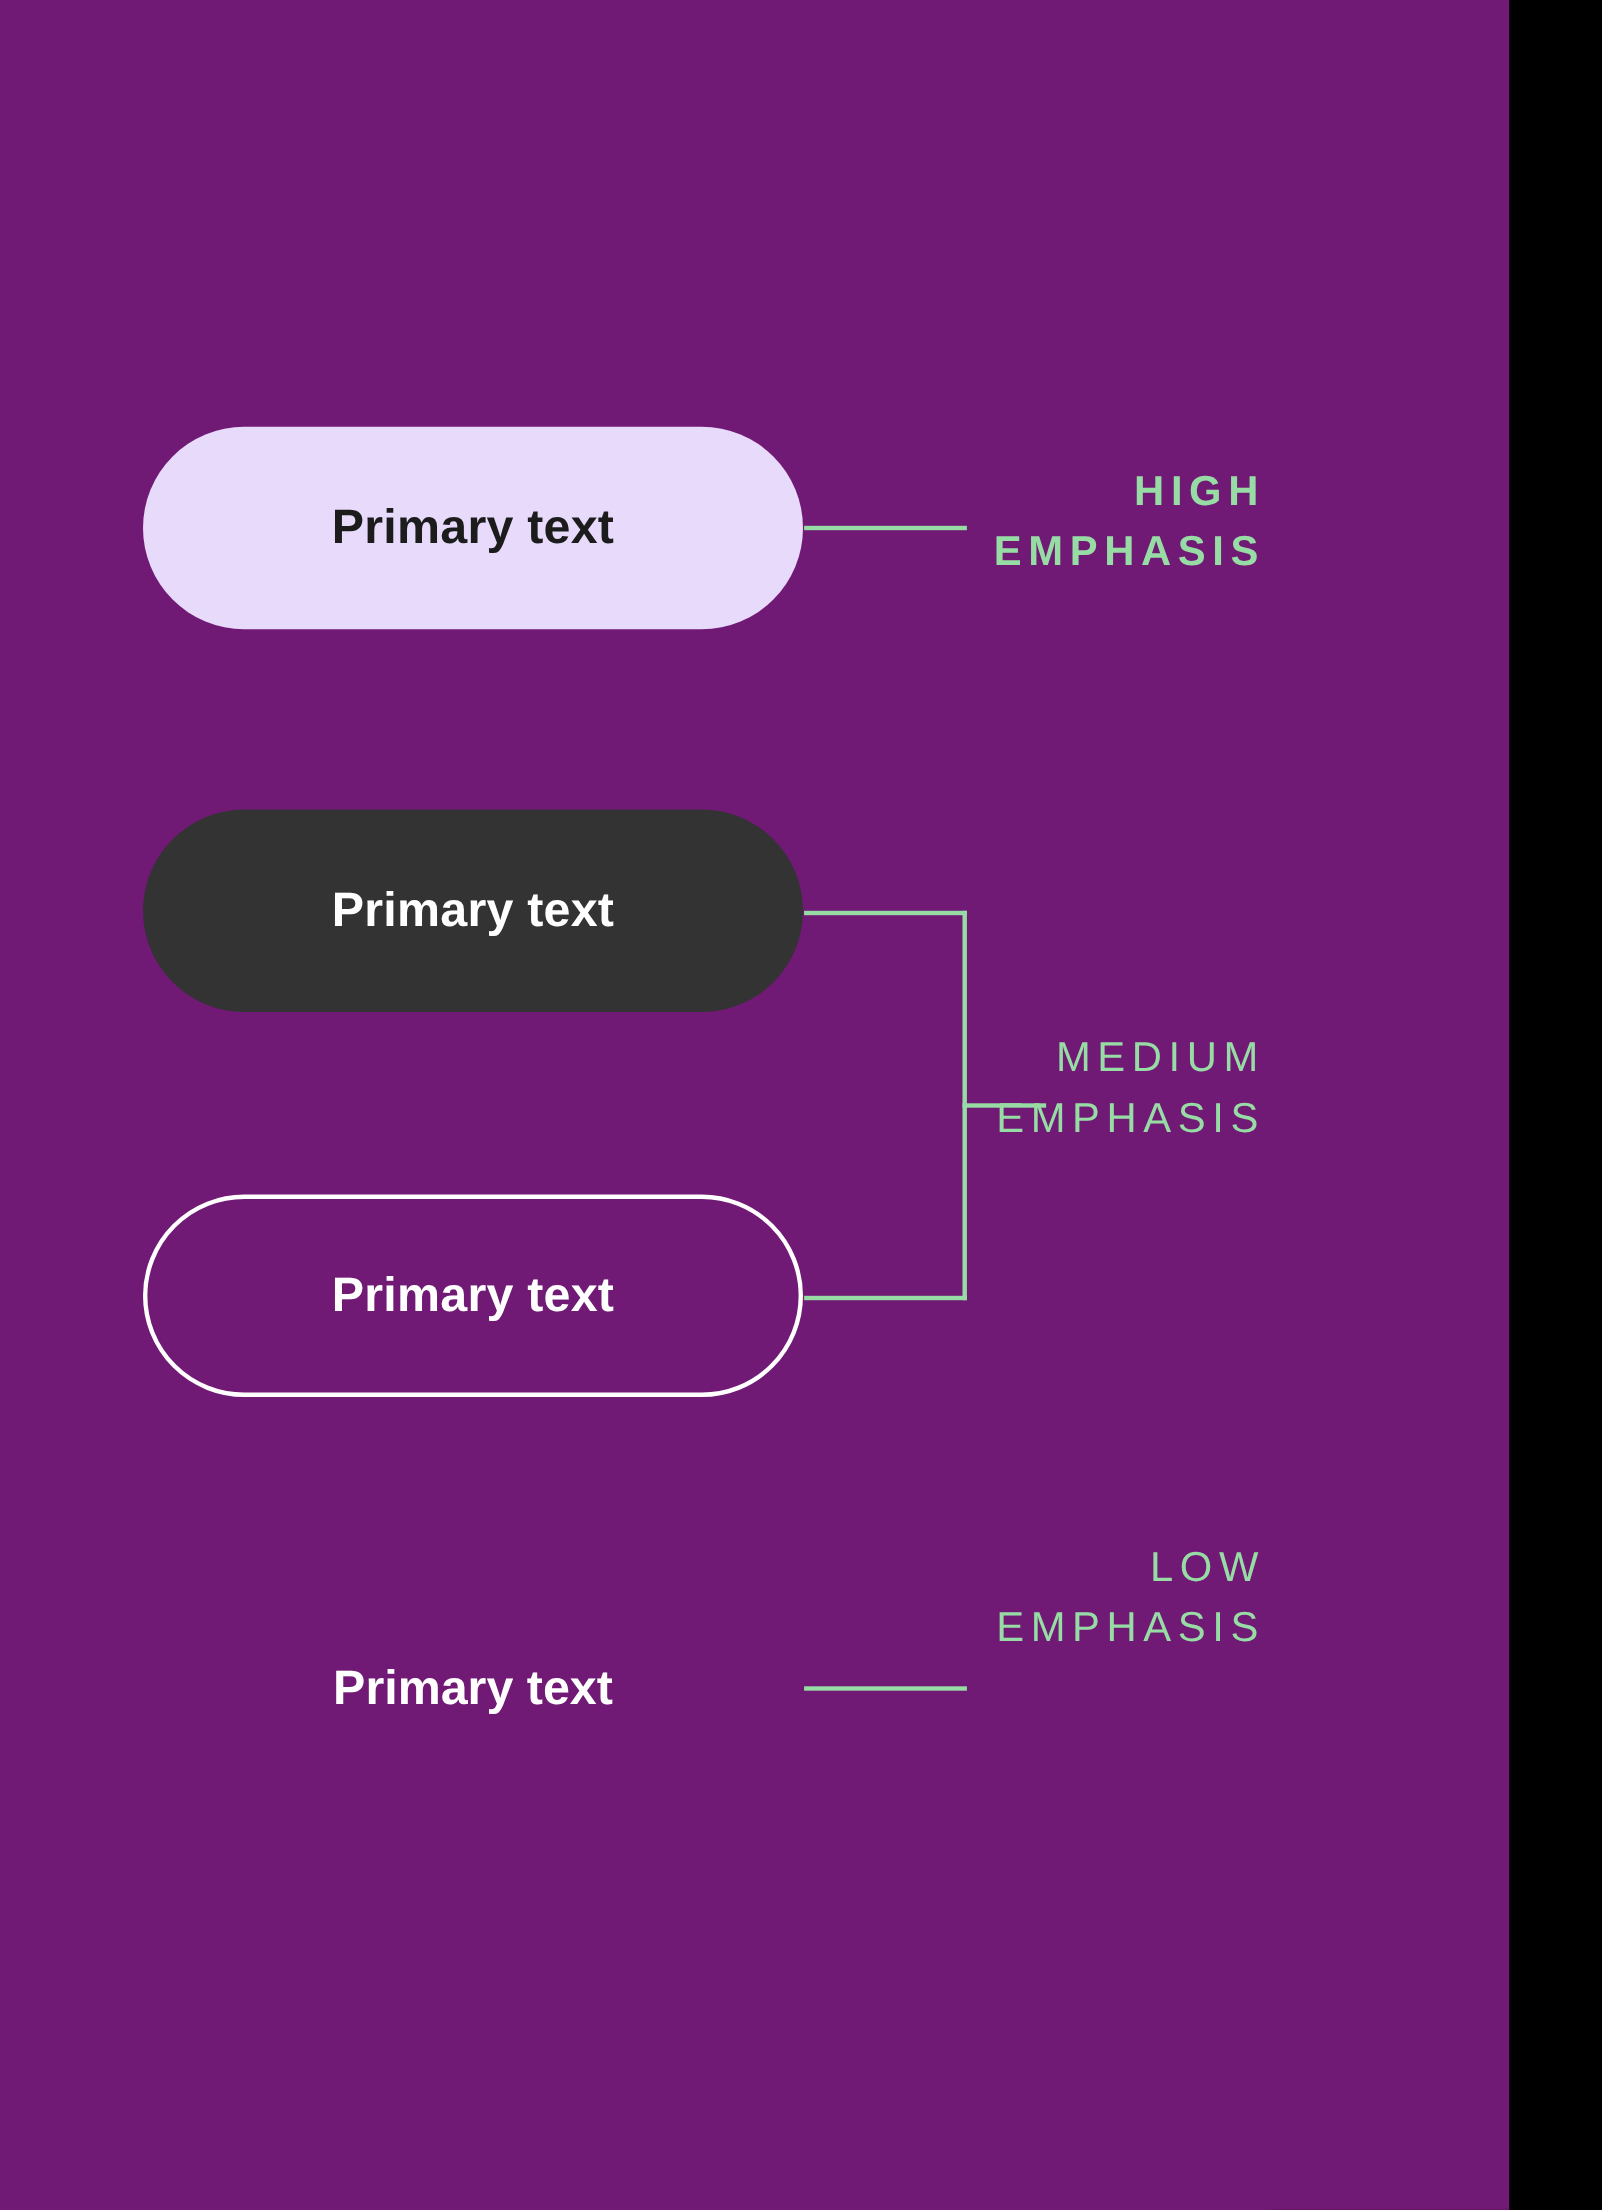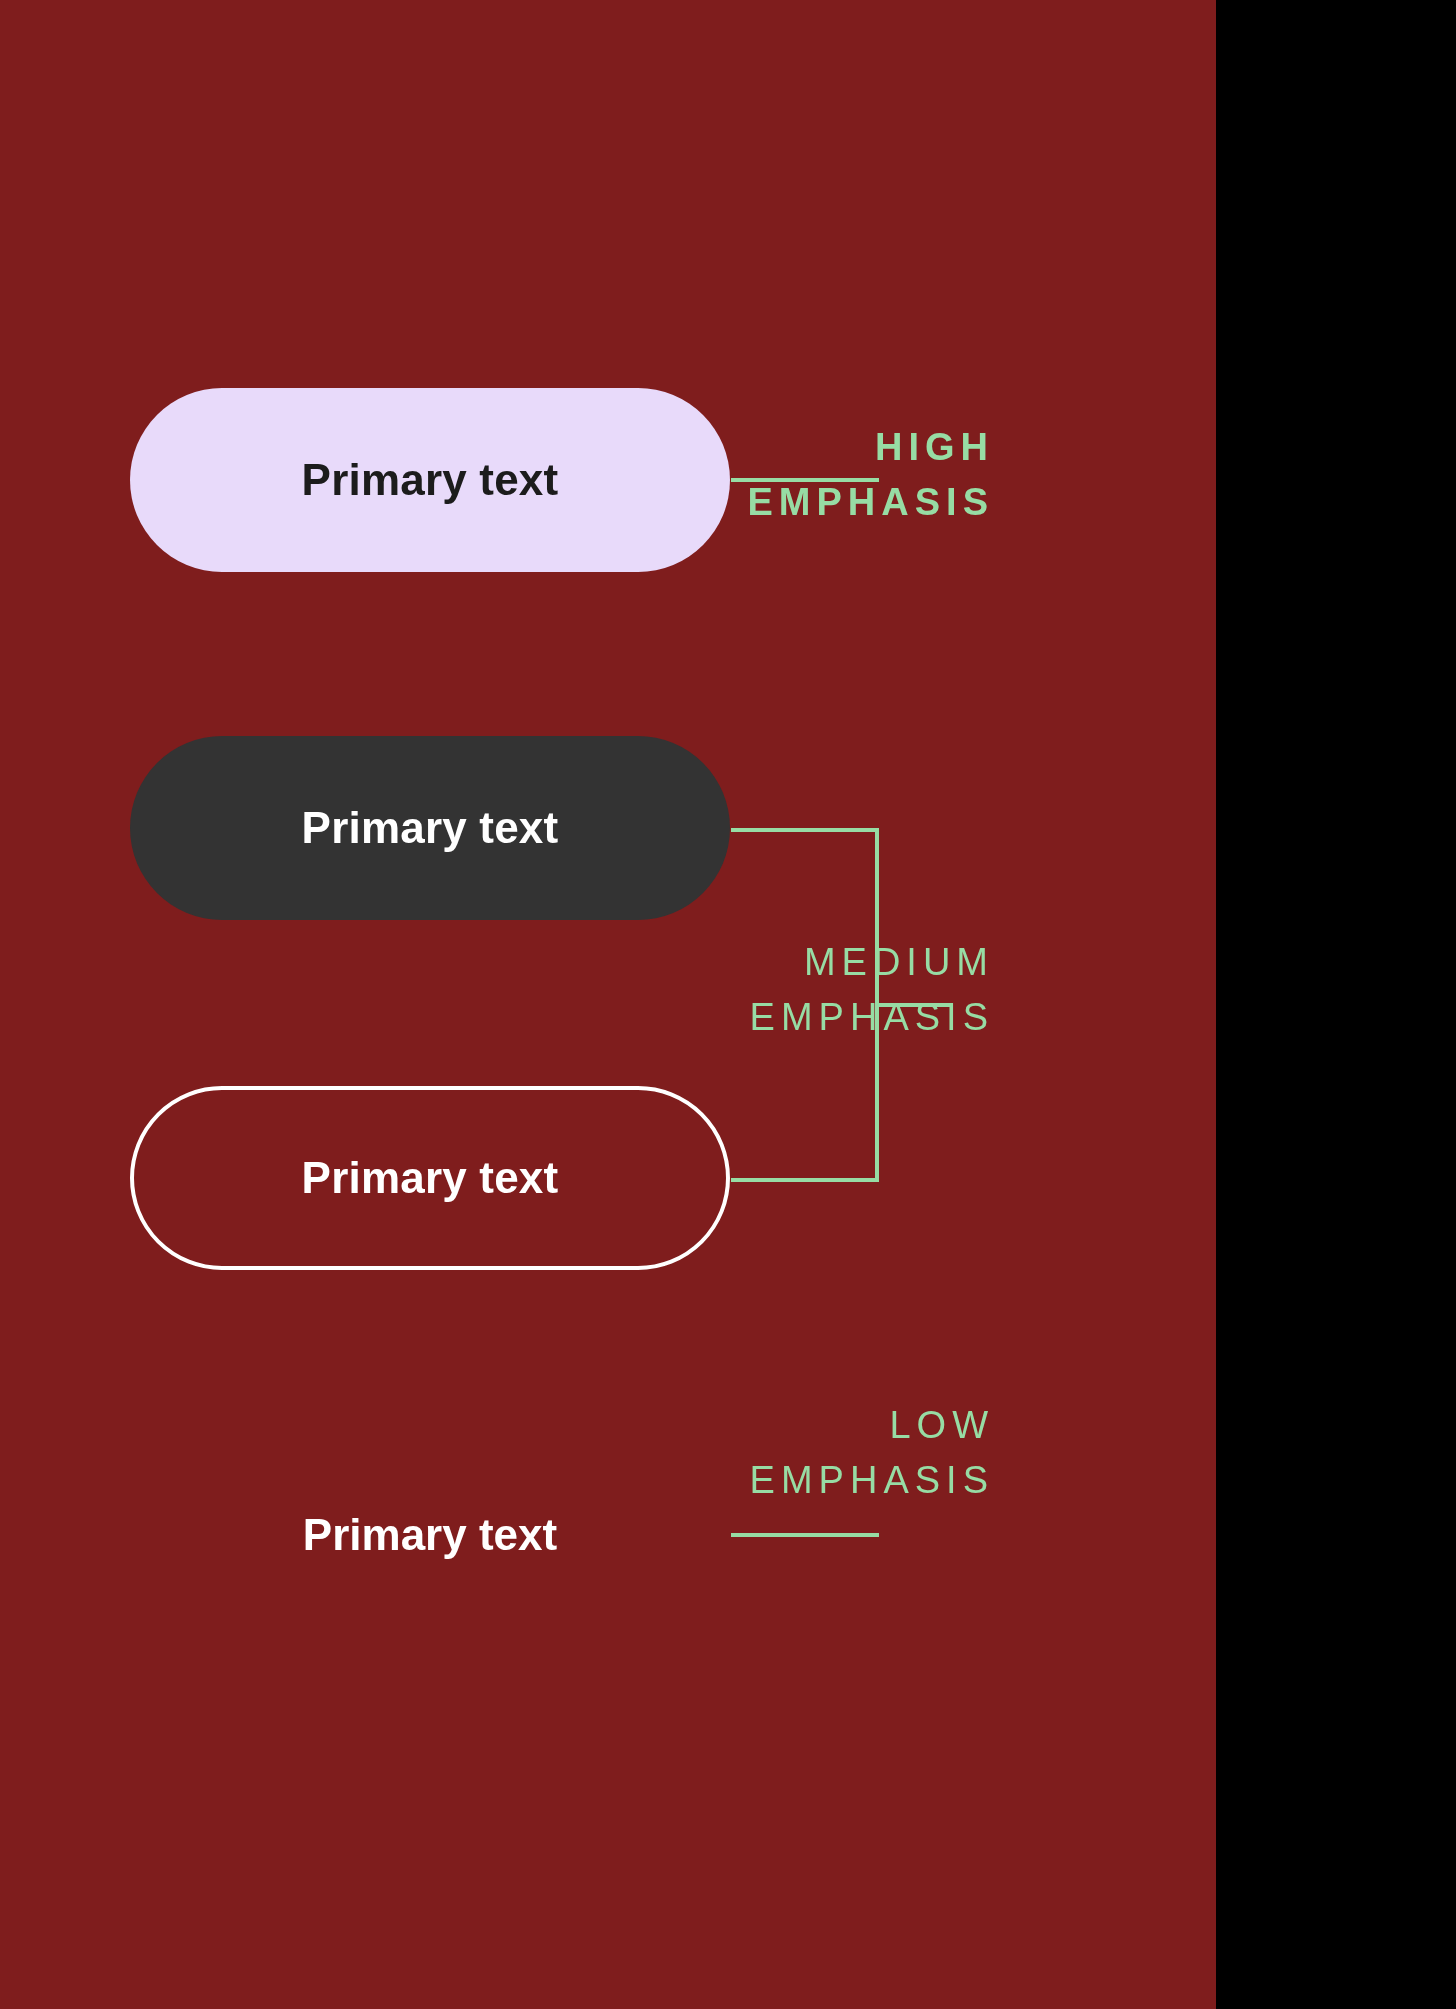--- a/index.html
+++ b/index.html
@@ -8,23 +8,23 @@
     padding: 0;
     background: #000000;
   }
   body {
     font-family: "Liberation Sans", sans-serif;
     -webkit-font-smoothing: antialiased;
   }
 
   #canvas {
     position: relative;
-    width: 1216px;
+    width: 1372px;
     height: 2009px;
-    background: #7f1d1d;
+    background: #701a75;
     overflow: hidden;
   }
 
   
   .btn {
     position: absolute;
     left: 130px;
     width: 600px;
     height: 184px;
     border-radius: 92px;

